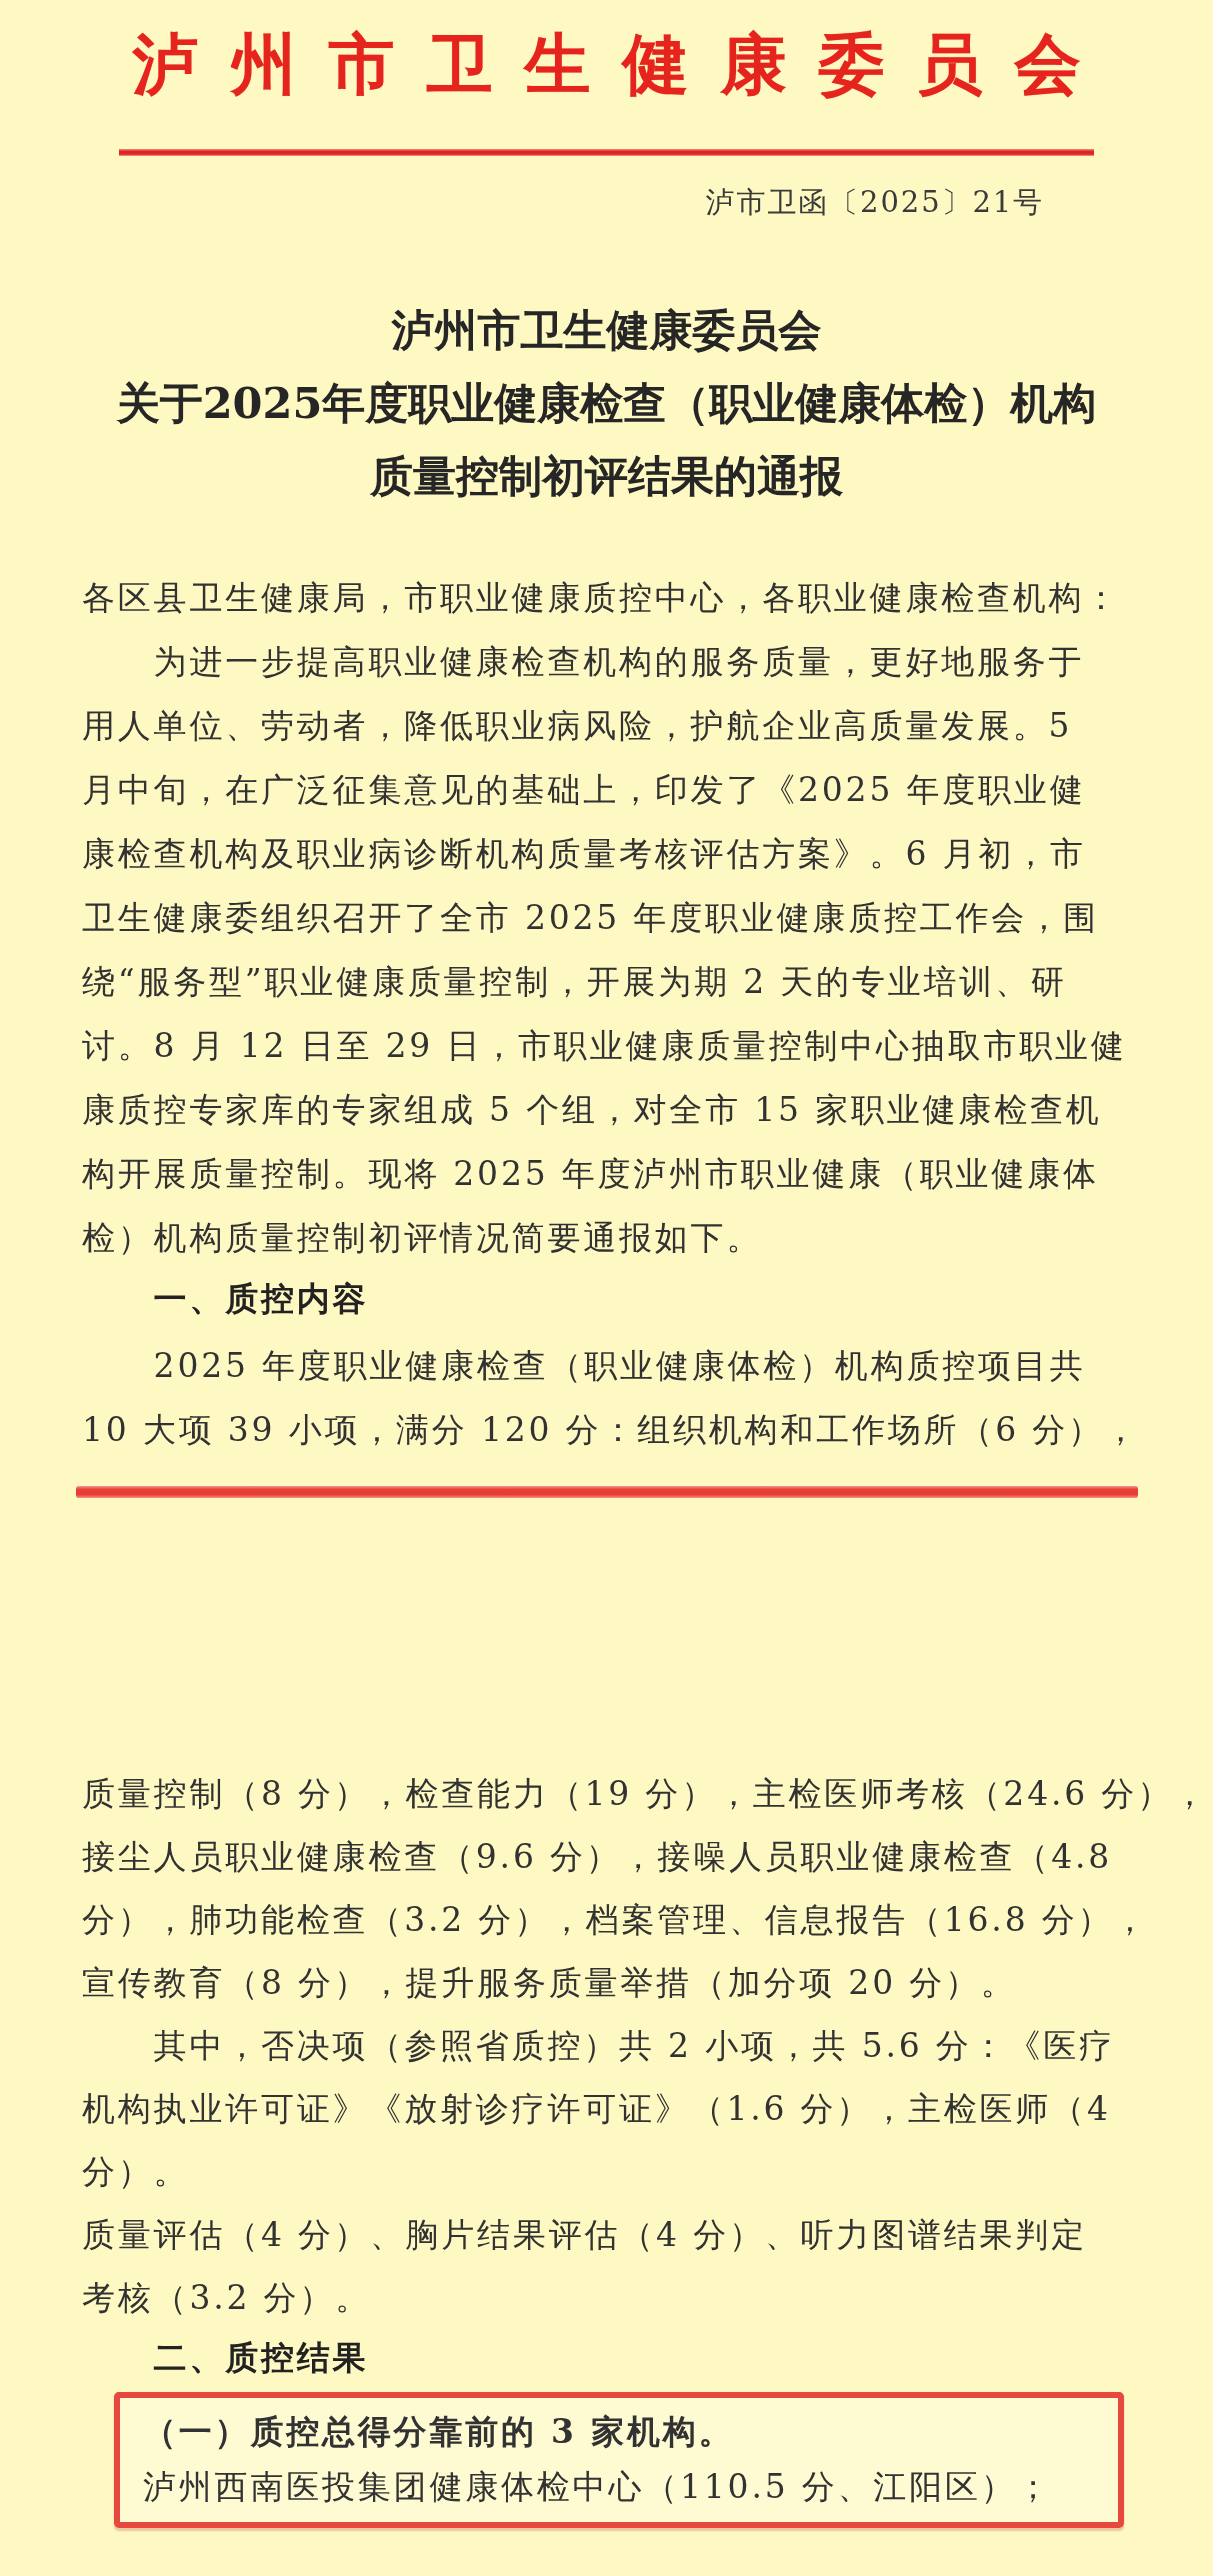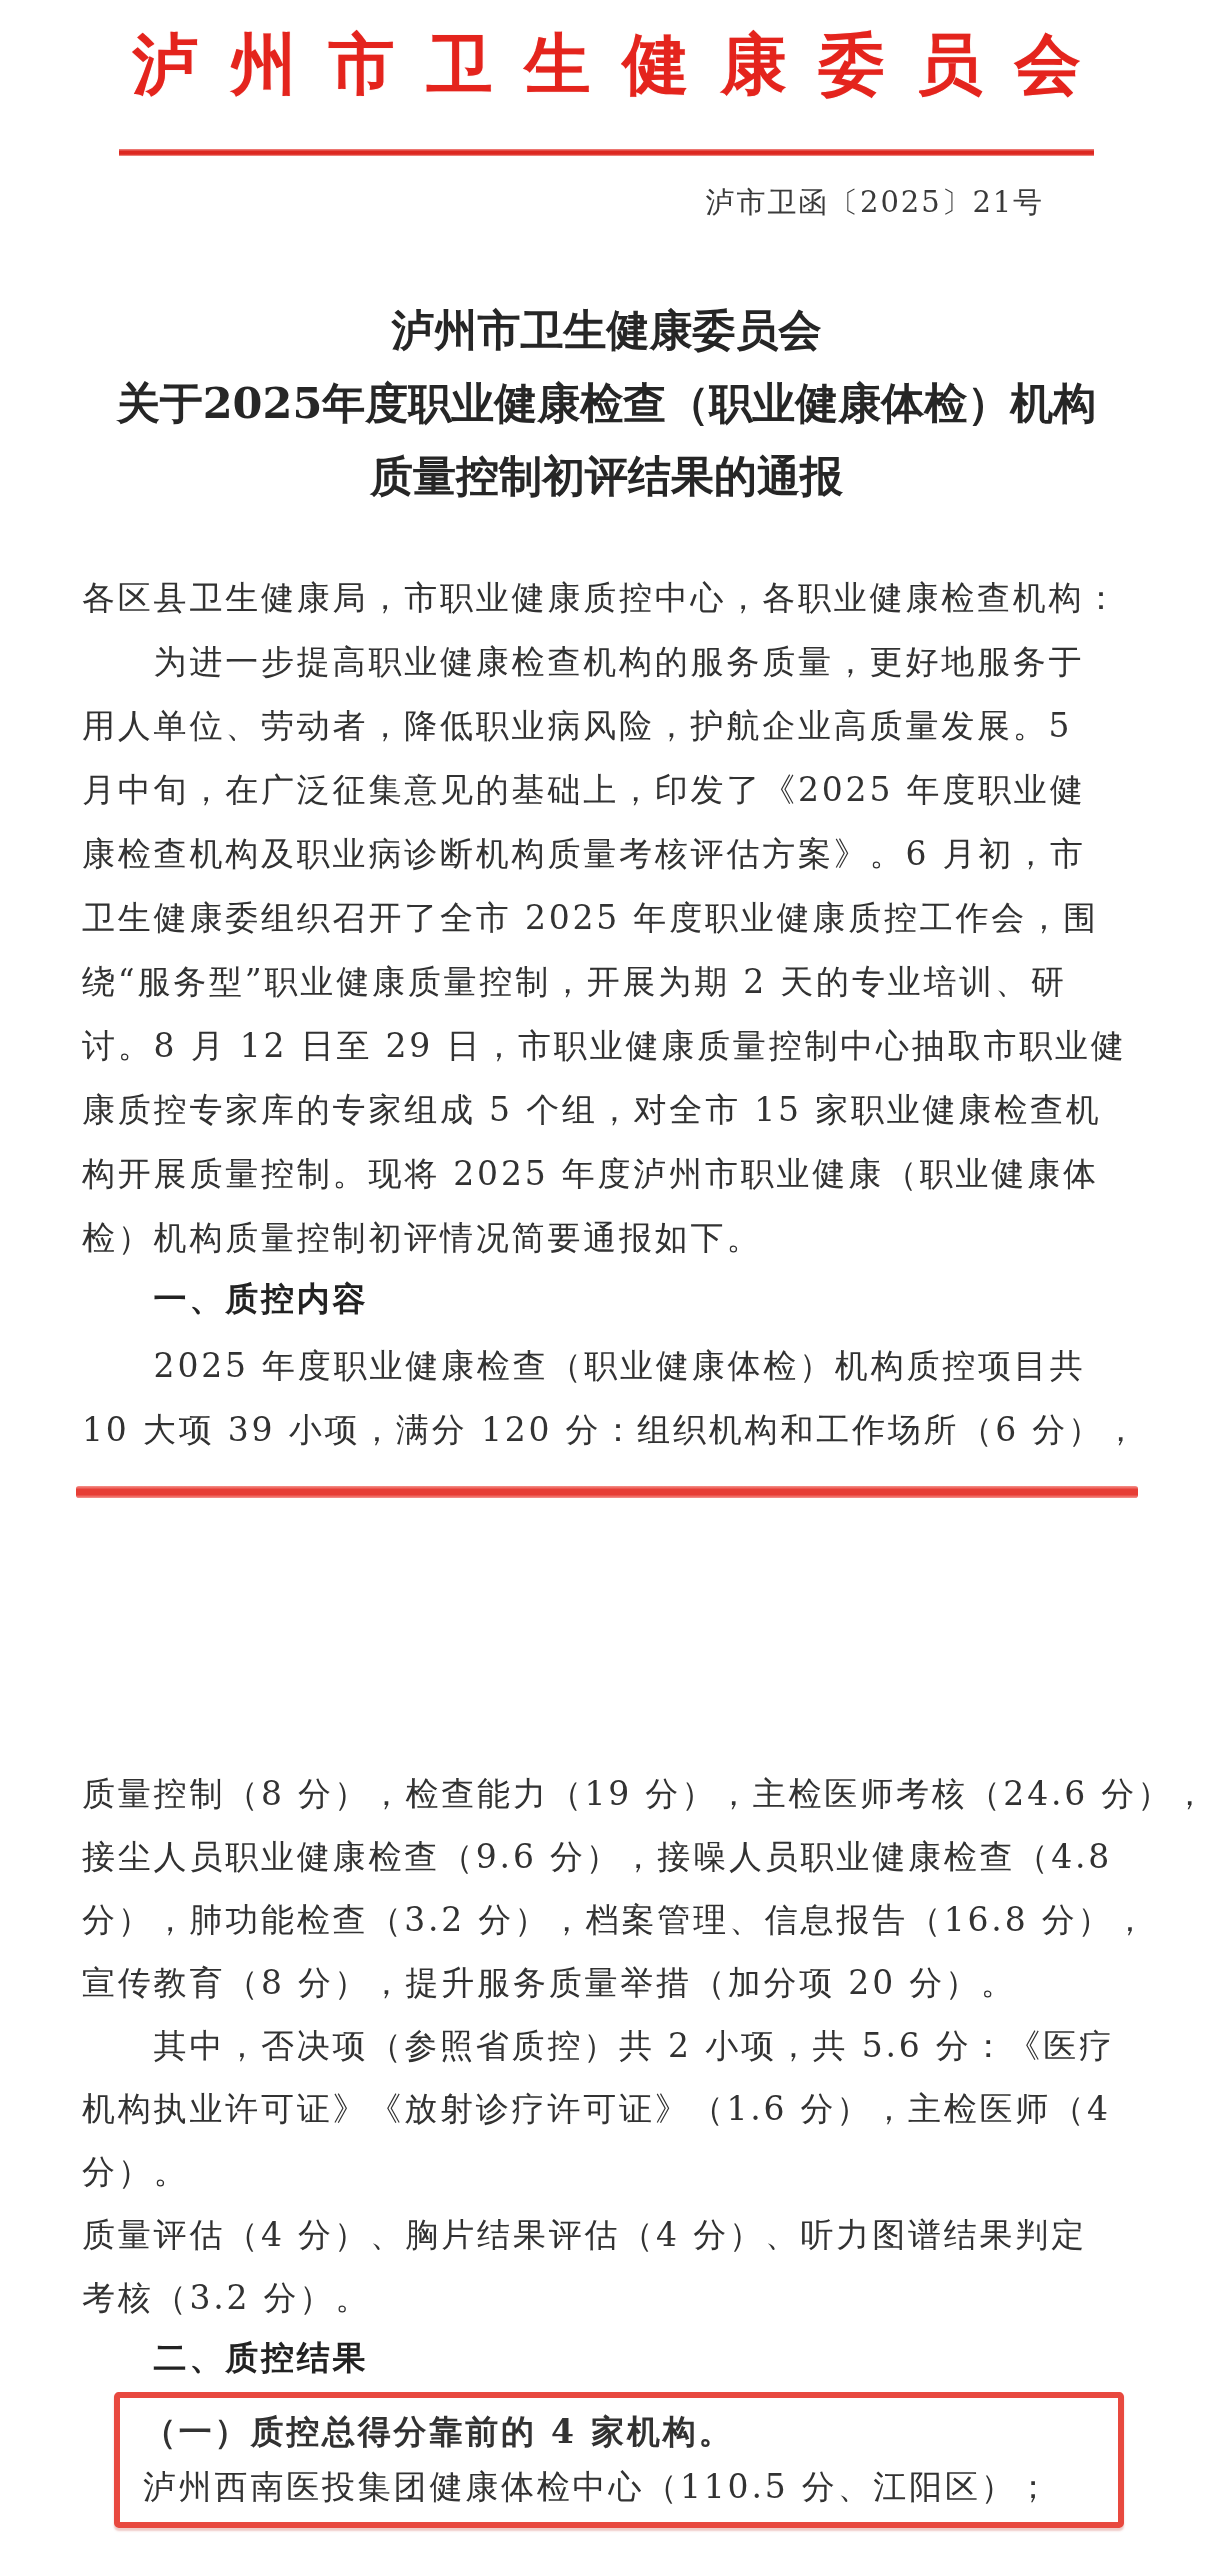--- a/index.html
+++ b/index.html
@@ -1,20 +1,20 @@
 <!DOCTYPE html>
 <html lang="zh" style="--letterhead-red: #e4241d; --rule-red: #dd2821; --separator-red: #e73d35; --box-border-red: #e8493f; --body-text: #323232;font-size:15px"><head>
 <meta charset="utf-8">
 <style>
   html,body{margin:0;padding:0;background:#e9e7e4;}
   .page{
     position:relative;
     width:1213px;height:2576px;
     margin:0 auto;
-    background:#ffffff;
+    background:#fef9c3;
     overflow:hidden;
     font-family:"DejaVu Serif","Liberation Serif",serif;
     color:var(--body-text,#323232);
   }
   .letterhead{
     padding-top:25px;
     text-align:center;
     font-size:66px;
     line-height:78px;
     font-weight:bold;
@@ -130,19 +130,19 @@
         <div class="tline">机构执业许可证》《放射诊疗许可证》（1.6 分），主检医师（4</div>
         <div class="tline">分）。</div>
       </div>
     <div>
         <div class="tline">质量评估（4 分）、胸片结果评估（4 分）、听力图谱结果判定</div>
         <div class="tline">考核（3.2 分）。</div>
       </div>
     <div class="tline sec-heading h2line">　　二、质控结果</div>
 
     <div class="highlight-box">
-      <div class="tline hl-strong">（一）质控总得分靠前的 4 家机构。</div>
+      <div class="tline hl-strong">（一）质控总得分靠前的 3 家机构。</div>
       <div class="tline">泸州西南医投集团健康体检中心（110.5 分、江阳区）；</div>
     </div>
   </div>
 
 </div>
 
 
 </body></html>

